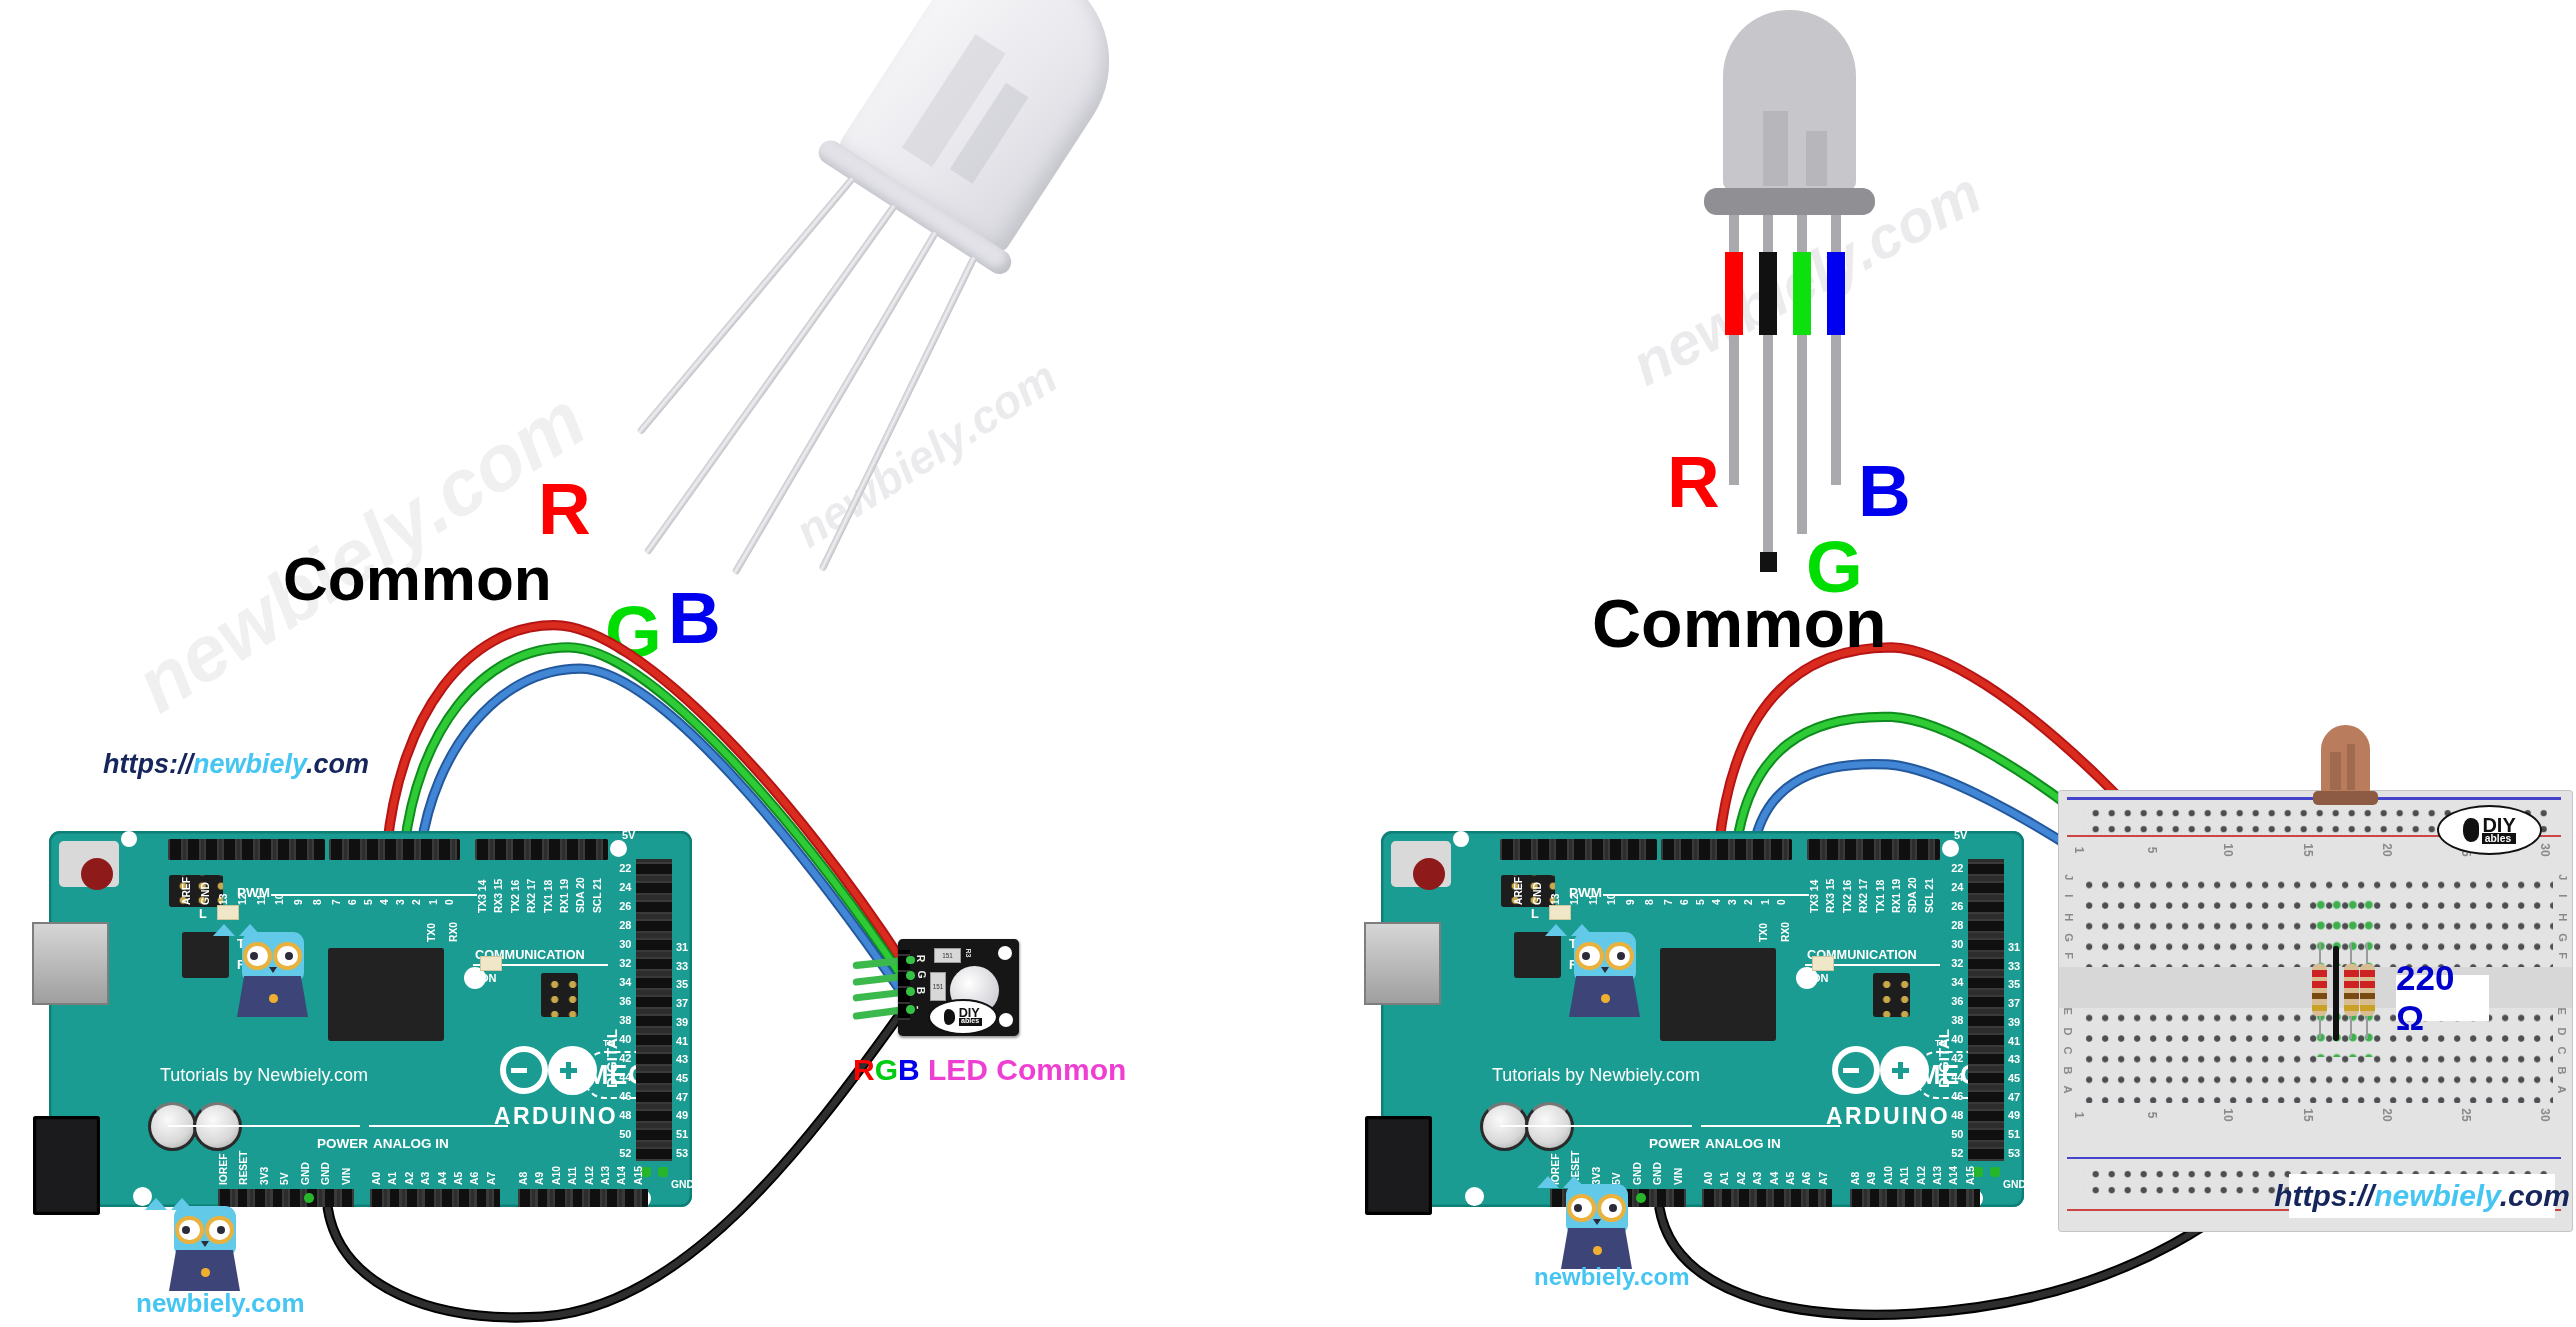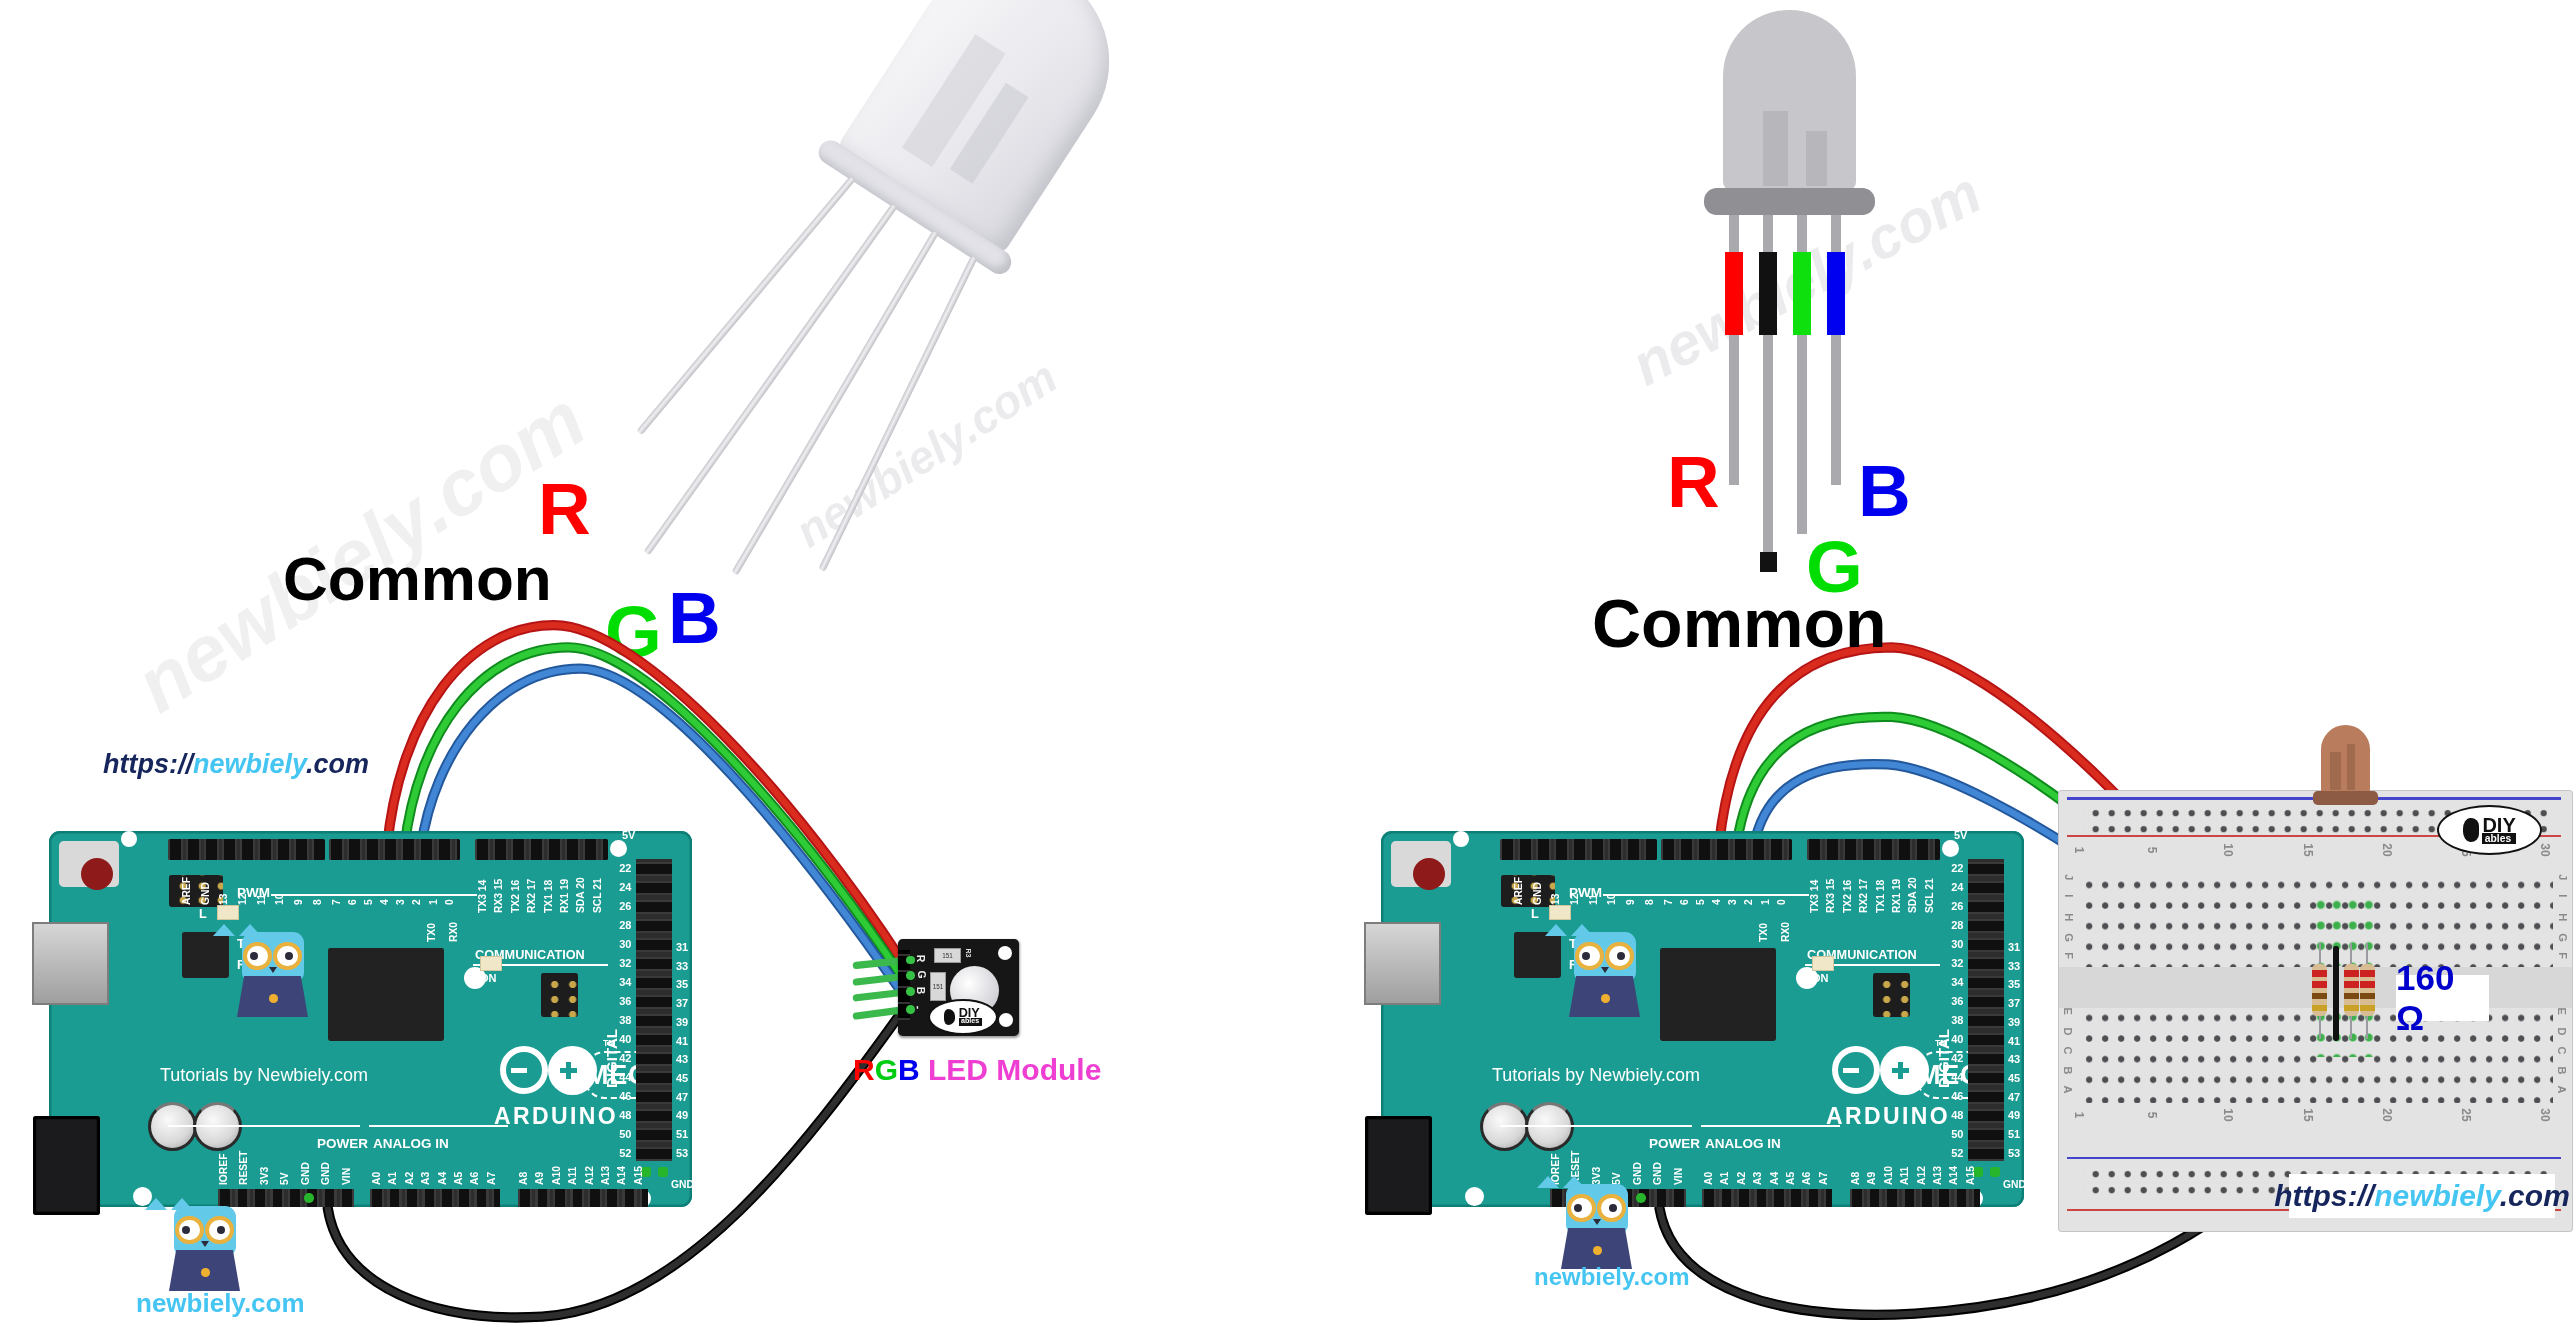--- a/index.html
+++ b/index.html
@@ -414,21 +414,21 @@
     <div class="diyoval" style="left:30px;top:60px;width:66px;height:32px;">
       <div class="blob" style="width:11px;height:16px;"></div>
       <div>
         <div class="dtxt" style="font-size:12.7px;">DIY</div>
         <div class="atxt" style="font-size:7.1px;">ables</div>
       </div>
     </div>
   </div>
 
   <div class="caption" style="left:853px;top:1053px;font-size:30px;">
-    <span class="cr">R</span><span class="cg">G</span><span class="cb">B</span><span class="cm"> LED Module</span>
+    <span class="cr">R</span><span class="cg">G</span><span class="cb">B</span><span class="cm"> LED Common</span>
   </div>
 
   <div class="owl" style="left:169px;top:1206px;">
     <div class="ear1"></div>
       <div class="ear2"></div>
     <div class="head"></div>
     <div class="eye" style="left:6.3px;">
         <div class="pupil" style="left:3.2px;"></div>
       </div>
     <div class="eye" style="left:36px;">
@@ -746,21 +746,21 @@
   <div class="rlead" style="left:2366px;top:943px;height:24px;"></div>
   <div class="rlead" style="left:2366px;top:1015px;height:24px;"></div>
   <div class="resistor" style="left:2360px;top:964px;">
     <div class="band" style="top:6.3px;background:#c22;"></div>
       <div class="band" style="top:17.4px;background:#c22;"></div>
     <div class="band" style="top:28.5px;background:#7a4a12;"></div>
       <div class="band" style="top:41px;background:#c9a227;"></div>
   </div>
 
   <div class="whitebox" style="left:2396px;top:975px;width:93px;height:46px;">
-    <span class="ohm">160 Ω</span>
+    <span class="ohm">220 Ω</span>
   </div>
 
   <div class="whitebox" style="left:2289px;top:1174px;width:266px;height:44px;">
     <span class="urltext" style="position:static;font-size:30px;">
       <span class="navy">https://</span><span class="cyan">newbiely</span><span class="navy">.com</span>
     </span>
   </div>
 
   <div class="owl" style="left:1561px;top:1184px;">
     <div class="ear1"></div>

